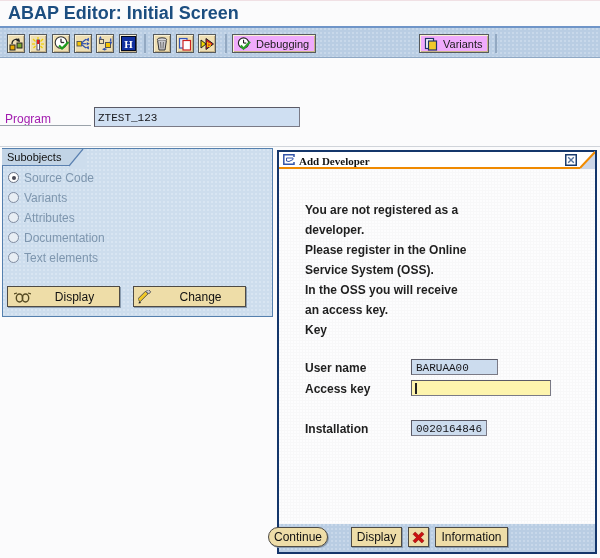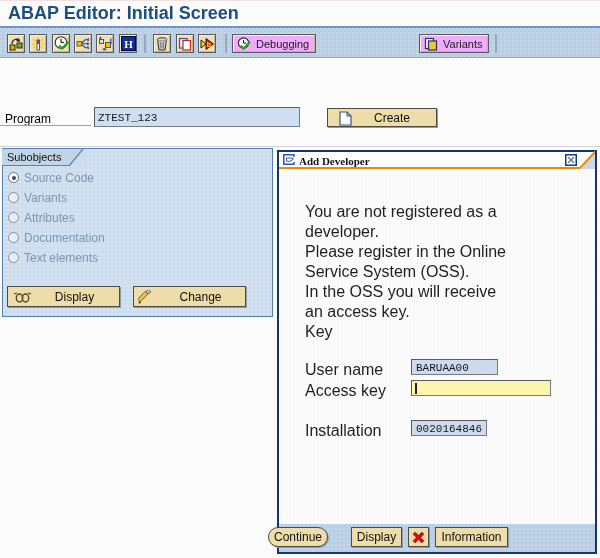--- a/index.html
+++ b/index.html
@@ -6,26 +6,26 @@
 body{font-family:"Liberation Sans",sans-serif;}
 #app{position:relative;width:600px;height:558px;background:#fbfbfc;overflow:hidden;}
 .abs{position:absolute;}
 .dotblue{background-color:#b9cde3;background-image:radial-gradient(circle at 1px 1px,#c8d8ea 25%,transparent 26%);background-size:4px 4px;}
 .dotbox{background-color:#cddded;background-image:radial-gradient(circle at 1px 1px,#d8e5f2 28%,transparent 30%);background-size:4px 4px;}
 .dotbody{background-color:#f8f8f9;background-image:radial-gradient(circle at 1px 1px,#fdfdfe 28%,transparent 30%);background-size:3px 3px;}
 .btn{position:absolute;width:18px;height:19px;box-sizing:border-box;background:#eedfb4;border:1px solid #565a5c;box-shadow:inset 1px 1px 0 #f8f0d4,inset -1px -1px 0 #c8b488;display:flex;align-items:center;justify-content:center;}
 .tbtn{position:absolute;height:19px;box-sizing:border-box;background:#f0abfc;border:1px solid #565a5c;box-shadow:inset 1px 1px 0 #f8f0d4,inset -1px -1px 0 #c8b488;display:flex;align-items:center;font-size:11px;color:#1a1a1a;white-space:nowrap;}
 .sep{position:absolute;width:2px;top:34px;height:19px;background:#93a9c2;}
 .tan{position:absolute;box-sizing:border-box;background:#eedda8;border:1px solid #4e4a44;box-shadow:1px 1px 0 #8a9cb0;font-size:12px;color:#111;display:flex;align-items:center;justify-content:center;}
-.lbl{position:absolute;font-size:12px;color:#000000;white-space:nowrap;}
+.lbl{position:absolute;font-size:12px;color:#a21caf;white-space:nowrap;}
 .mono{font-family:"Liberation Mono",monospace;font-size:11px;color:#16161a;}
 .inp{position:absolute;box-sizing:border-box;border:1px solid #7a7a86;border-top-color:#5a5a66;border-left-color:#5a5a66;}
 .radio{position:absolute;width:11px;height:11px;border-radius:50%;background:#e8eef4;border:1px solid #7f8ba0;box-sizing:border-box;}
 .rlbl{position:absolute;font-size:12px;color:#7e96ae;white-space:nowrap;}
-.dtext{position:absolute;left:305px;font-size:16px;color:#1f1f1f;white-space:nowrap;}
+.dtext{position:absolute;left:305px;font-size:12px;color:#1f1f1f;white-space:nowrap;font-weight:bold;}
 </style>
 </head>
 <body>
 <div id="app">
   <div class="abs" style="left:0;top:0;width:600px;height:1px;background:#f0e0e4;"></div>
 
   <div class="abs" style="left:8px;top:3px;font-size:18px;font-weight:bold;color:#1c4e80;">ABAP Editor: Initial Screen</div>
   <div class="abs" style="left:0;top:26px;width:600px;height:2px;background:#6f95c8;"></div>
 
   <div class="abs dotblue" style="left:0;top:28px;width:600px;height:29px;border-bottom:1px solid #8fa8c4;"></div>
@@ -129,27 +129,20 @@
       <rect x="4.5" y="4" width="8" height="9" fill="#f0c828" stroke="#223366" stroke-width="1.2"></rect>
     </svg>
       <span style="margin-left:5px;">Variants</span>
   </div>
 
   <div class="lbl" style="left:5px;top:112px;">Program</div>
   <div class="abs" style="left:0;top:125px;width:91px;height:1px;background:#9aa2aa;"></div>
   <div class="inp" style="left:94px;top:107px;width:206px;height:20px;background:#cfdff2;">
     <span class="mono" style="position:absolute;left:3px;top:4px;">ZTEST_123</span>
   </div>
-  <div class="tan" style="left:327px;top:108px;width:110px;height:19px;padding-left:20px;">
-    <svg style="position:absolute;left:11px;top:2px;" width="13" height="15" viewBox="0 0 13 15">
-      <path d="M1 1 L8 1 L12 5 L12 14 L1 14 Z" fill="#ffffff" stroke="#335588" stroke-width="1.2"></path>
-      <path d="M8 1 L8 5 L12 5 Z" fill="#aabbdd" stroke="#335588" stroke-width="1"></path>
-    </svg>
-    <span>Create</span>
-  </div>
 
   <div class="abs" style="left:0;top:146px;width:600px;height:1px;background:#d0d4da;"></div>
   <div class="abs dotbox" style="left:2px;top:148px;width:271px;height:169px;border:1px solid #5580ae;box-sizing:border-box;"></div>
 
   <div class="abs" style="left:2px;top:149px;width:81px;height:17px;background:#c2d4e6;"></div>
   <svg class="abs" style="left:69px;top:149px;" width="16" height="18" viewBox="0 0 16 18">
     <polygon points="0,17 14,0 16,0 16,18 0,18" fill="#cddded"></polygon>
     <line x1="0" y1="17" x2="14" y2="0" stroke="#5a80b0" stroke-width="1.2"></line>
   </svg>
   <div class="abs" style="left:2px;top:165px;width:68px;height:1px;background:#5a80b0;"></div>

